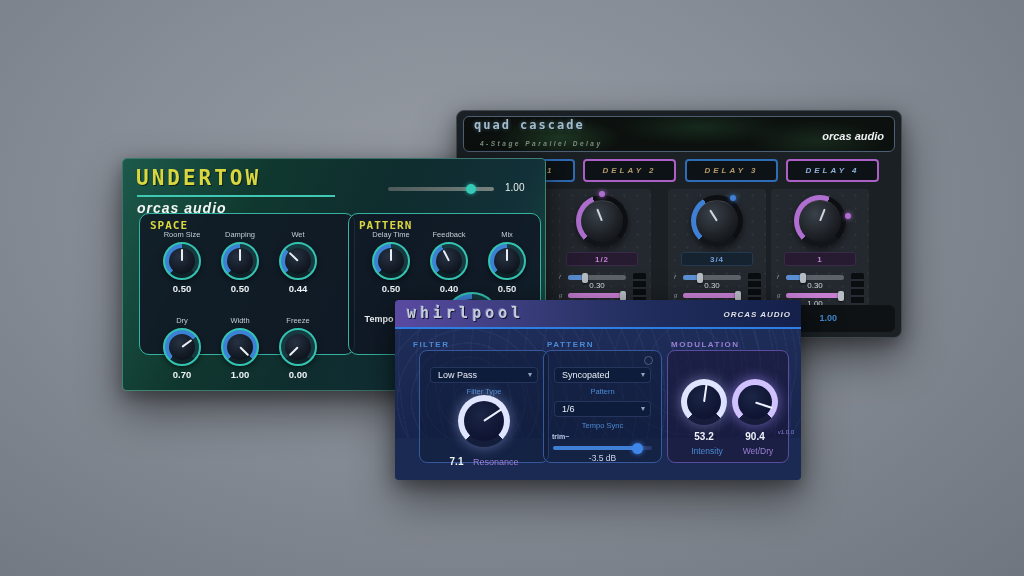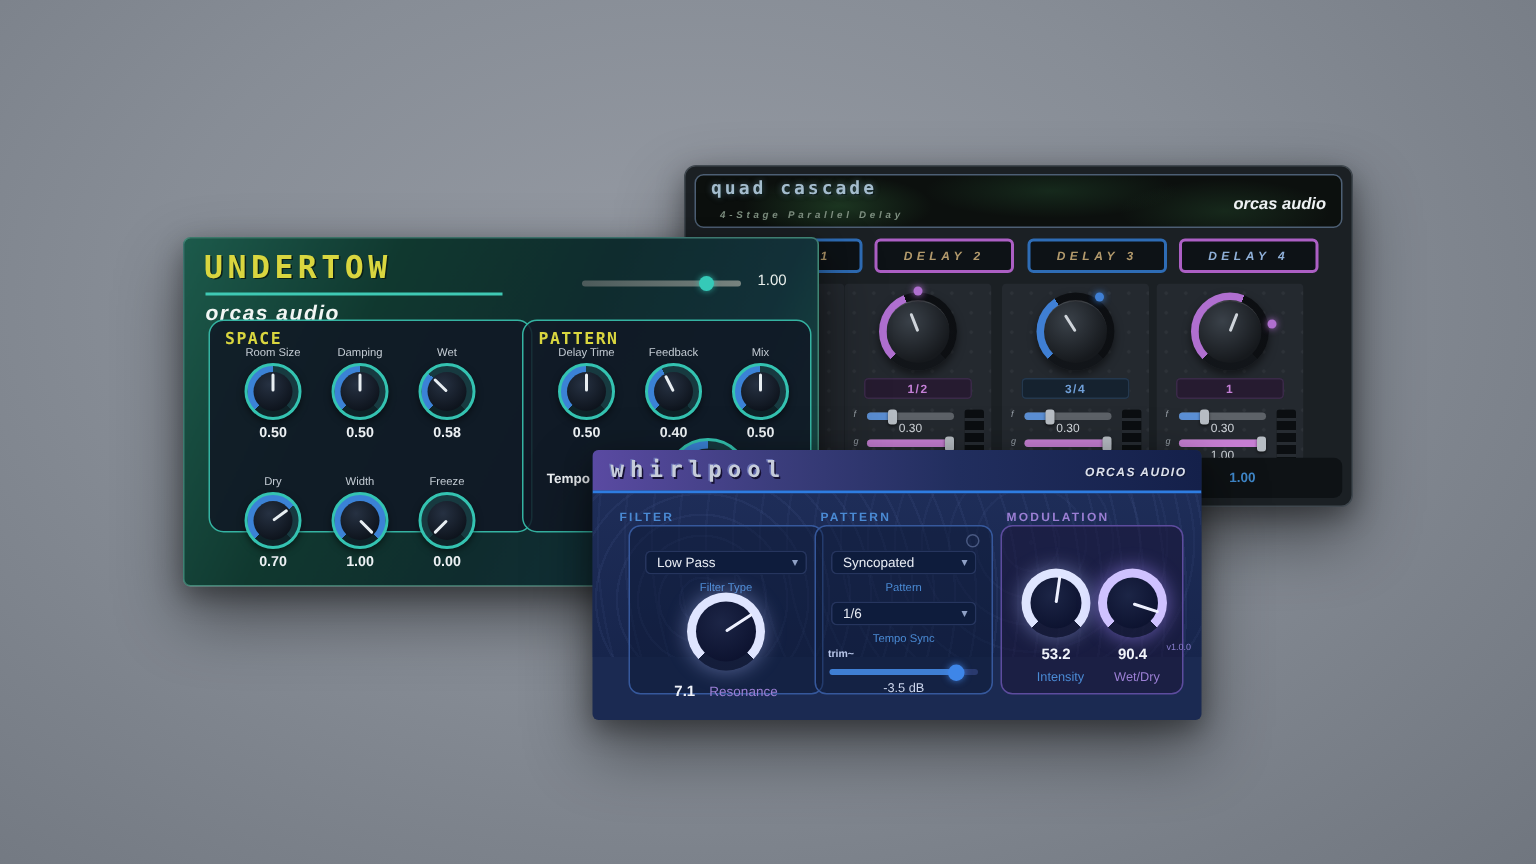--- a/index.html
+++ b/index.html
@@ -36,21 +36,21 @@
   .qtab.acc-m { border:2px solid #ac5fc4; }
   .qtab:nth-child(1){ left:11px;  width:95px; }
   .qtab:nth-child(2){ left:114px; width:93px; }
   .qtab:nth-child(3){ left:216px; width:93px; }
   .qtab:nth-child(4){ left:317px; width:93px; color:#8fb0d8; }
   .qcol { position:absolute; top:78px; height:118px; width:98px; background:#24292f;
     border-radius:3px;
     background-image: radial-gradient(rgba(255,255,255,0.045) 1px, transparent 1.2px);
     background-size:13px 13px; }
   .qcol.c1 { left:11px; width:95px; }
-  .qcol.c2 { left:106px; }
+  .qcol.c2 { left:96px; }
   .qcol.c3 { left:211px; }
   .qcol.c4 { left:314px; }
   .qknob { position:absolute; left:50%; top:6px; transform:translateX(-50%);
     width:52px; height:52px; border-radius:50%;
     background: conic-gradient(from 225deg, var(--arcc,#b06fd0) 0deg calc(var(--p,0)*2.7deg),
       rgba(10,12,15,0.9) calc(var(--p,0)*2.7deg) 270deg, rgba(16,19,23,0.9) 270deg 360deg);
     box-shadow:0 3px 6px rgba(0,0,0,0.5); }
   .qknob-inner { position:absolute; inset:5px; border-radius:50%;
     background: radial-gradient(circle at 38% 32%, #3a4149, #16191d 72%);
     border-top:1px solid rgba(255,255,255,0.12); }
@@ -322,21 +322,21 @@
         <div class="uk-needle"></div>
       </div>
       <div class="uk-value">0.50</div>
     </div>
     <div class="u-cell r1 c3">
       <div class="uk-label">Wet</div>
       <div class="uknob" style="--p: 33;">
         <div class="uk-inner"></div>
         <div class="uk-needle"></div>
       </div>
-      <div class="uk-value">0.58</div>
+      <div class="uk-value">0.44</div>
     </div>
     <div class="u-cell r2 c1">
       <div class="uk-label">Dry</div>
       <div class="uknob" style="--p: 70;">
         <div class="uk-inner"></div>
         <div class="uk-needle"></div>
       </div>
       <div class="uk-value">0.70</div>
     </div>
     <div class="u-cell r2 c2">

